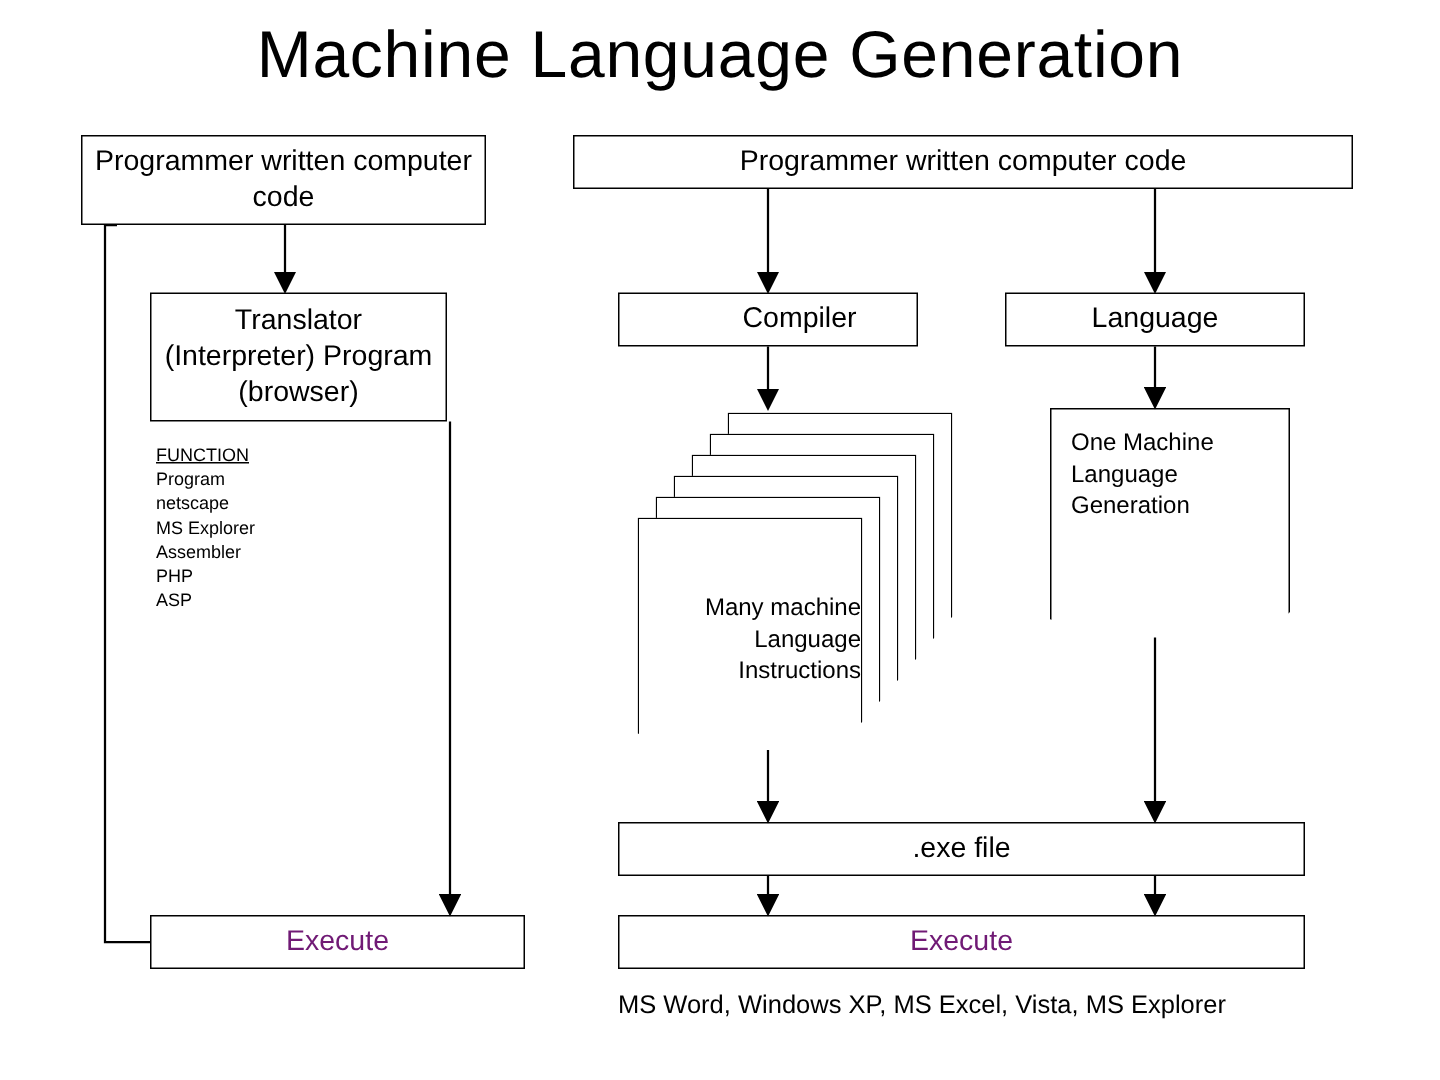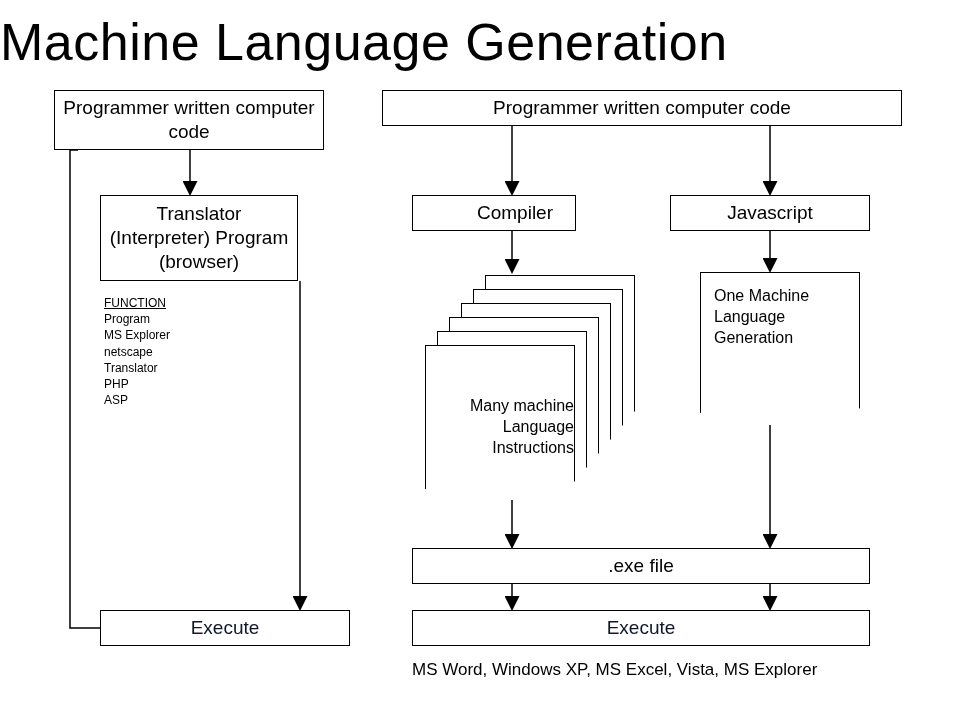--- a/index.html
+++ b/index.html
@@ -5,39 +5,39 @@
   * { box-sizing: border-box; margin: 0; padding: 0; }
   body {
     width: 960px;
     height: 720px;
     background: #fff;
     font-family: Arial, Helvetica, sans-serif;
     position: relative;
     overflow: hidden;
   }
   .title {
-    font-size: 52px;
-    text-align: left;
+    font-size: 44px;
+    text-align: center;
     padding-top: 12px;
     font-weight: normal;
     letter-spacing: 0.5px;
   }
   .box {
     position: absolute;
     border: 1.5px solid #000;
     background: #fff;
     display: flex;
     align-items: center;
     justify-content: center;
     text-align: center;
     font-size: 19px;
     line-height: 1.25;
     padding: 4px 6px;
   }
-  .box.red { color: #0f172a; }
+  .box.red { color: #701a75; }
   .label {
     position: absolute;
     font-size: 12px;
     line-height: 1.35;
     text-align: left;
   }
   .label .u { text-decoration: underline; }
   .caption {
     position: absolute;
     font-size: 17px;
@@ -96,41 +96,41 @@
   <span>Programmer written computer code</span>
 </div>
 
 <div class="box" style="left:100px; top:195px; width:198px; height:86px;">
   <span>Translator (Interpreter) Program (browser)</span>
 </div>
 
 <div class="label" style="left:104px; top:295px; width:160px;">
   <div class="u">FUNCTION</div>
   <div>Program</div>
+  <div>netscape</div>
   <div>MS Explorer</div>
-  <div>netscape</div>
-  <div>Translator</div>
+  <div>Assembler</div>
   <div>PHP</div>
   <div>ASP</div>
 </div>
 
 <div class="box red" style="left:100px; top:610px; width:250px; height:36px;">
   <span>Execute</span>
 </div>
 
 <div class="box" style="left:382px; top:90px; width:520px; height:36px;">
   <span>Programmer written computer code</span>
 </div>
 
-<div class="box" style="left:412px; top:195px; width:164px; height:36px;padding-left:48px;">
+<div class="box" style="left:412px; top:195px; width:200px; height:36px;padding-left:48px;">
   <span>Compiler</span>
 </div>
 
 <div class="box" style="left:670px; top:195px; width:200px; height:36px;">
-  <span>Javascript</span>
+  <span>Language</span>
 </div>
 
 <div class="docstack" style="left:425px; top:275px; width:210px; height:220px;">
   <div class="page" style="left:60px; top:0;"></div>
   <div class="page" style="left:48px; top:14px;"></div>
   <div class="page" style="left:36px; top:28px;"></div>
   <div class="page" style="left:24px; top:42px;"></div>
   <div class="page" style="left:12px; top:56px;"></div>
   <div class="page" style="left:0; top:70px;">
     <div class="txt">Many machine Language Instructions</div>

